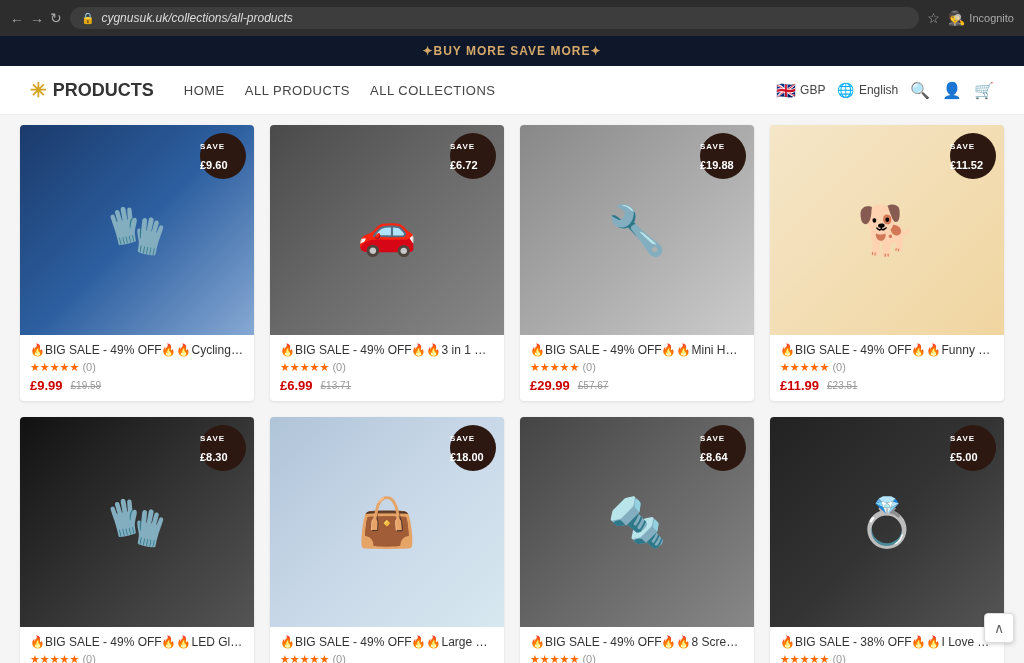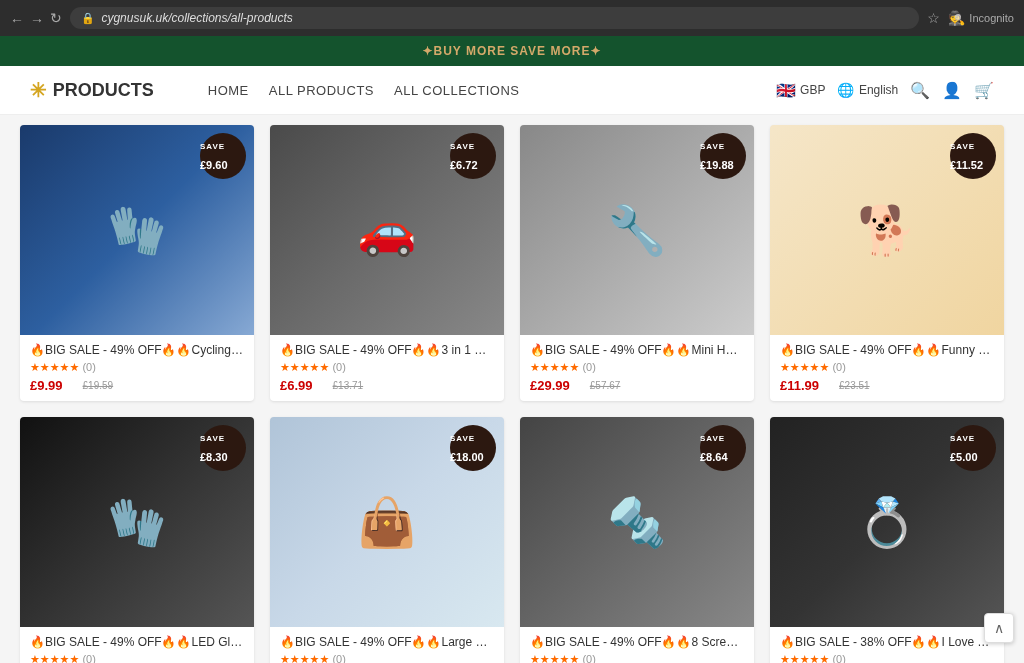--- a/index.html
+++ b/index.html
@@ -26,21 +26,21 @@
       display: flex;
       align-items: center;
       gap: 6px;
     }
     .address-text { font-size: 12px; color: #ddd; font-style: italic; }
     .browser-actions { display: flex; gap: 8px; align-items: center; color: #aaa; }
     .incognito-badge { font-size: 11px; color: #aaa; display: flex; align-items: center; gap: 4px; }
 
     
     .promo-banner {
-      background: #14532d;
+      background: #0f172a;
       color: #d4a96a;
       text-align: center;
       padding: 8px;
       font-size: 12px;
       font-weight: bold;
       letter-spacing: 1px;
     }
 
     
     .header {
@@ -54,21 +54,21 @@
     .logo {
       display: flex;
       align-items: center;
       gap: 6px;
       font-weight: bold;
       font-size: 18px;
       color: #333;
       text-decoration: none;
     }
     .logo-icon { color: #d4a520; font-size: 20px; }
-    .nav { display: flex; gap: 20px; align-items: center; flex: 1; margin-left: 24px; }
+    .nav { display: flex; gap: 20px; align-items: center; flex: 1; }
     .nav-item {
       font-size: 13px;
       color: #444;
       font-weight: 500;
       cursor: pointer;
       text-transform: uppercase;
       letter-spacing: 0.5px;
     }
     .header-actions { display: flex; align-items: center; gap: 12px; margin-left: auto; }
     .header-action-item { display: flex; align-items: center; gap: 4px; font-size: 12px; color: #444; cursor: pointer; }
@@ -123,21 +123,21 @@
       overflow: hidden;
       text-overflow: ellipsis;
     }
     .product-rating {
       font-size: 11px;
       color: #ff6b00;
       margin-bottom: 4px;
     }
     .stars { color: #ff6b00; }
     .review-count { color: #999; font-size: 11px; }
-    .product-prices { display: flex; gap: 20px; align-items: center; text-align: right; }
+    .product-prices { display: flex; gap: 8px; align-items: center; text-align: right; }
     .price-current { color: #cc0000; font-weight: bold; font-size: 13px; }
     .price-original { color: #999; text-decoration: line-through; font-size: 10px; }
 
     
     .img-gloves { background: linear-gradient(135deg, #1a3a6b 0%, #2d5fa0 50%, #87a9d4 100%); }
     .img-carspray { background: linear-gradient(135deg, #4a4a4a 0%, #6a6a6a 50%, #888 100%); }
     .img-vacuum { background: linear-gradient(135deg, #888 0%, #aaa 50%, #ccc 100%); }
     .img-toy { background: linear-gradient(135deg, #f5e6c8 0%, #f0d5a0 100%); }
     .img-ledgloves { background: linear-gradient(135deg, #111 0%, #333 50%, #555 100%); }
     .img-bag { background: linear-gradient(135deg, #b0c4d8 0%, #c8d8e8 50%, #d8e8f0 100%); }

